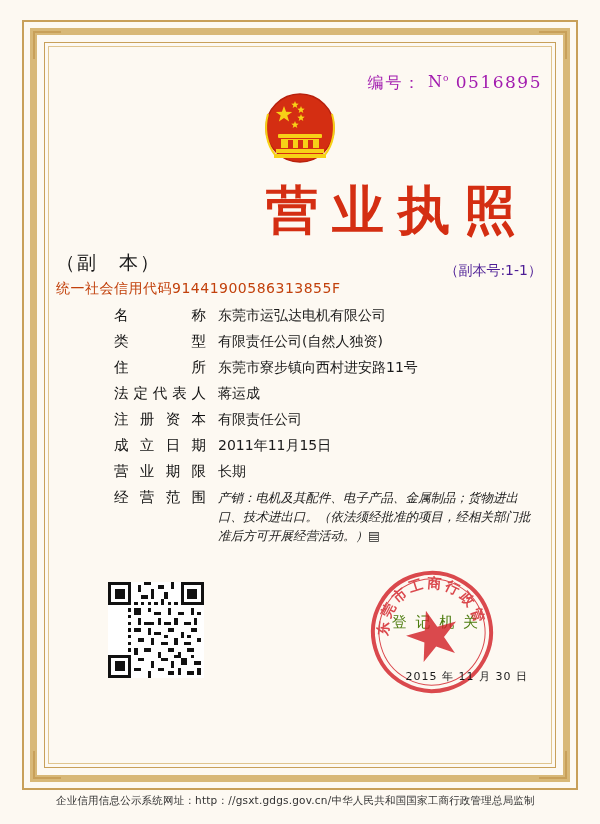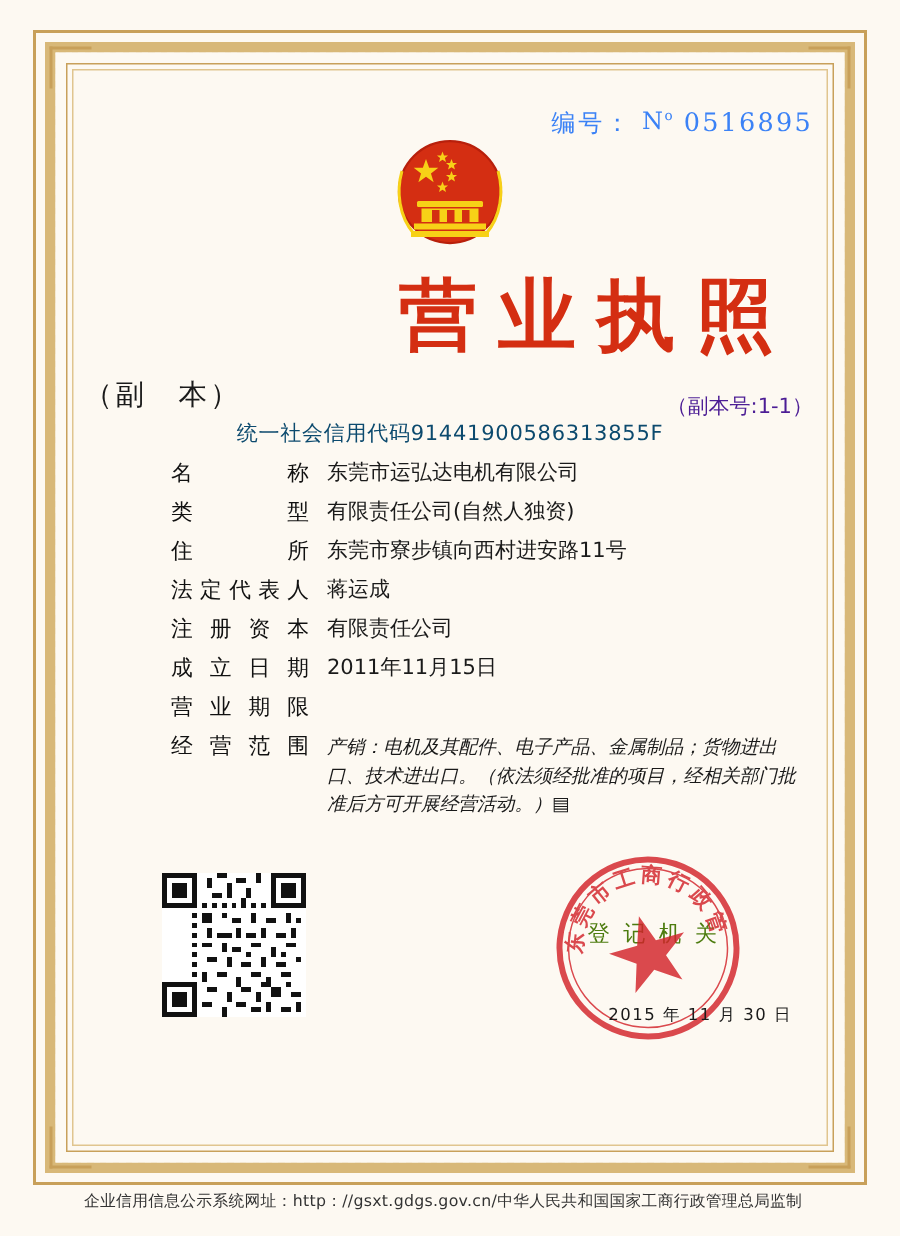--- a/index.html
+++ b/index.html
@@ -84,21 +84,21 @@
     top: 54px;
     right: 56px;
     bottom: 68px;
   }
   .serial-row {
     position: absolute;
     right: 2px;
     top: 18px;
     font-family: "DejaVu Serif", serif;
     font-size: 17px;
-    color: #3b82f6;
+    color: #a21caf;
     letter-spacing: 1px;
     white-space: nowrap;
   }
   .serial-label {
     font-family: "DejaVu Sans", sans-serif;
     font-size: 16px;
     letter-spacing: 2px;
   }
   .serial-no {
     font-family: "DejaVu Serif", serif;
@@ -156,23 +156,23 @@
     right: 2px;
     font-size: 14px;
     color: #4c1d95;
     margin-top: 18px;
   }
   .credit-code {
     position: absolute;
     top: 226px;
     left: 0;
     right: 0;
-    text-align: center;
+    text-align: left;
     font-size: 14px;
-    color: #0c4a6e;
+    color: #c2410c;
     letter-spacing: 0.5px;
   }
 
   
   .fields {
     position: absolute;
     top: 252px;
     left: 58px;
     right: 4px;
   }
@@ -372,20 +372,21 @@
         <div class="field-value">2011年11月15日</div>
       </div>
 
       <div class="field-row">
         <div class="field-label">
           <span>营</span>
             <span>业</span>
             <span>期</span>
             <span>限</span>
         </div>
+        <div class="field-value">长期</div>
       </div>
 
       <div class="field-row">
         <div class="field-label">
           <span>经</span>
             <span>营</span>
             <span>范</span>
             <span>围</span>
         </div>
         <div class="field-value scope">产销：电机及其配件、电子产品、金属制品；货物进出口、技术进出口。（依法须经批准的项目，经相关部门批准后方可开展经营活动。）▤</div>

